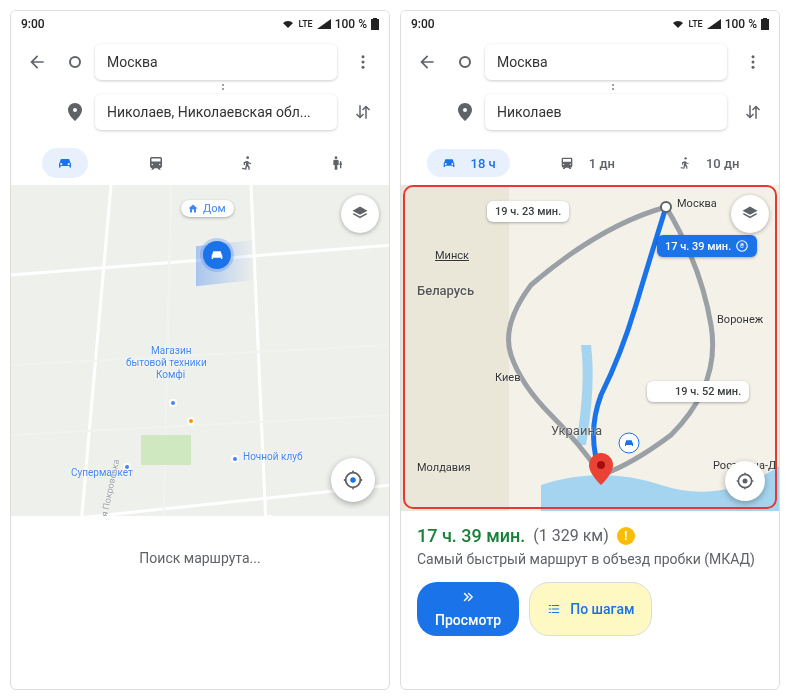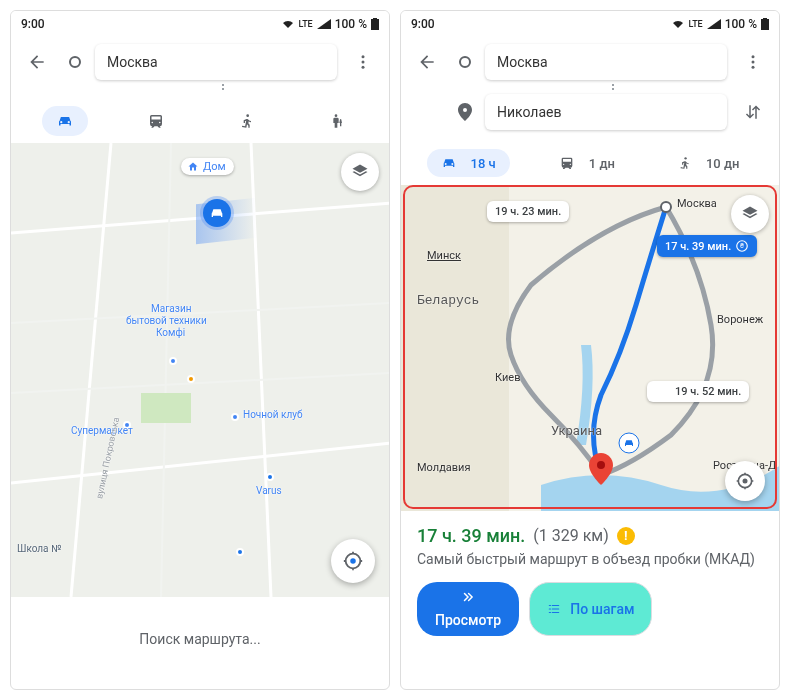--- a/index.html
+++ b/index.html
@@ -92,21 +92,21 @@
     color: #5f6368;
   }
   .mode-btn.active { background: #e8f0fe; color: #1a73e8; }
 
   
   .map-area {
     position: relative;
     background: #e8ebe6;
     overflow: hidden;
   }
-  .frame-left .map-area { height: 454px; }
+  .frame-left .map-area { height: 331px; }
   .frame-right .map-area { height: 326px; }
   .road { stroke: #fff; stroke-width: 3; fill: none; }
   .road-minor { stroke: #f1f3f0; stroke-width: 2; fill: none; }
   .map-label {
     position: absolute;
     font-size: 10px;
     color: #567;
     white-space: nowrap;
     pointer-events: none;
     text-shadow: 0 0 2px #fff, 0 0 2px #fff;
@@ -189,21 +189,21 @@
     display:inline-flex; align-items:center; justify-content:center;
   }
   .sheet-sub { font-size:14px; color:#5f6368; margin-top:4px; line-height:1.3; }
   .sheet-actions { display:flex; gap:10px; margin-top:14px; }
   .btn-primary {
     background:#1a73e8; color:#fff; border-radius:20px;
     padding:8px 18px; font-size:14px; font-weight:500;
     display:flex; align-items:center; gap:8px;flex-direction:column;
   }
   .btn-outline {
-    background:#5eead4; border:1px solid #dadce0; color:#1a73e8;
+    background:#fef9c3; border:1px solid #dadce0; color:#1a73e8;
     border-radius:20px; padding:8px 16px; font-size:14px; font-weight:500;
     display:flex; align-items:center; gap:8px;
   }
 </style>
 </head>
 <body>
 
 <div class="frame frame-left">
 
   <div class="status-bar">
@@ -241,20 +241,34 @@
         <svg width="18" height="18" viewBox="0 0 24 24">
             <circle cx="12" cy="5" r="2" fill="#5f6368"></circle>
             <circle cx="12" cy="12" r="2" fill="#5f6368"></circle>
             <circle cx="12" cy="19" r="2" fill="#5f6368"></circle>
           </svg>
       </div>
     </div>
     <div class="dots-connector">
         <span></span>
       </div>
+    <div class="dir-row">
+      <div class="dir-side-left"></div>
+      <div class="marker-col">
+        <svg width="14" height="18" viewBox="0 0 14 18">
+            <path d="M7 0C3 0 0 3 0 7c0 5 7 11 7 11s7-6 7-11c0-4-3-7-7-7zm0 9a2 2 0 110-4 2 2 0 010 4z" fill="#5f6368"></path>
+          </svg>
+      </div>
+      <div class="dir-input">Николаев, Николаевская обл...</div>
+      <div class="dir-side-right">
+        <svg width="18" height="18" viewBox="0 0 24 24">
+            <path d="M7 3v14l-3-3-1.4 1.4L8 20.8l5.4-5.4L12 14l-3 3V3H7zm10 18V7l3 3 1.4-1.4L16 3.2l-5.4 5.4L12 10l3-3v14h2z" fill="#5f6368"></path>
+          </svg>
+      </div>
+    </div>
   </div>
 
   <div class="mode-bar">
     <div class="mode-btn active">
       <svg width="18" height="18" viewBox="0 0 24 24">
           <path d="M5 11l1.5-4.5h11L19 11H5zm-1 2v5h2v-2h12v2h2v-5a2 2 0 00-2-2H6a2 2 0 00-2 2zm3 2a1.5 1.5 0 110-3 1.5 1.5 0 010 3zm10 0a1.5 1.5 0 110-3 1.5 1.5 0 010 3z" fill="#1a73e8"></path>
         </svg>
     </div>
     <div class="mode-btn">
       <svg width="18" height="18" viewBox="0 0 24 24">
@@ -437,22 +451,22 @@
       <path d="M200 268c-7 0-12 6-12 12 0 9 12 20 12 20s12-11 12-20c0-6-5-12-12-12z" fill="#ea4335"></path>
       <circle cx="200" cy="280" r="4" fill="#a50e0e"></circle>
 
       <circle cx="228" cy="258" r="10" fill="#fff" stroke="#1a73e8" stroke-width="1"></circle>
     </svg>
     <svg width="12" height="12" viewBox="0 0 24 24" style="position:absolute;left:222px;top:252px;">
         <path d="M5 11l1.5-4.5h11L19 11H5zm-1 2v5h2v-2h12v2h2v-5a2 2 0 00-2-2H6a2 2 0 00-2 2z" fill="#1a73e8"></path>
       </svg>
 
     <span class="city-label" style="left:276px;top:12px;">Москва</span>
-    <span class="city-label" style="left:26px;top:64px;text-decoration:underline;">Минск</span>
-    <span class="country-label" style="left:16px;top:108px;font-family:Liberation Mono, monospace;">Беларусь</span>
+    <span class="city-label" style="left:34px;top:64px;text-decoration:underline;">Минск</span>
+    <span class="country-label" style="left:16px;top:98px;">Беларусь</span>
     <span class="city-label" style="left:94px;top:186px;">Киев</span>
     <span class="country-label" style="left:150px;top:238px;font-weight:400;">Украина</span>
     <span class="city-label" style="left:16px;top:276px;">Молдавия</span>
     <span class="city-label" style="left:316px;top:128px;">Воронеж</span>
     <span class="city-label" style="left:312px;top:274px;">Ростов-на-Д</span>
 
     <div class="route-label" style="left:86px;top:16px;">19 ч. 23 мин.</div>
     <div class="route-label best" style="left:256px;top:50px;display:flex;align-items:center;gap:4px;">
       <span>17 ч. 39 мин.</span>
       <svg width="14" height="14" viewBox="0 0 24 24">

